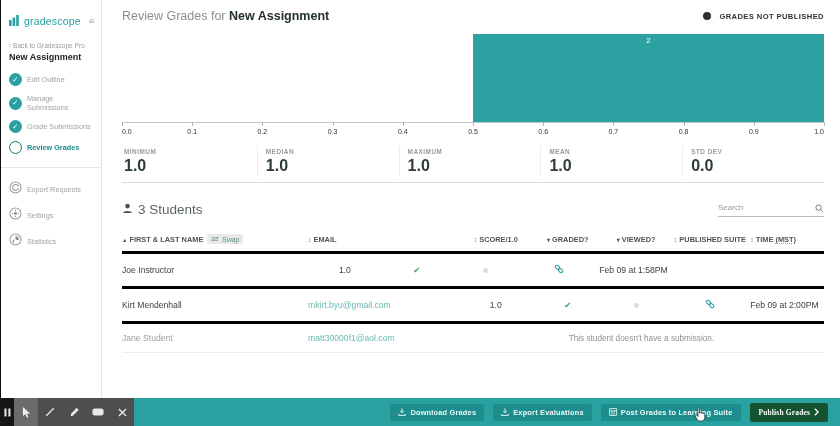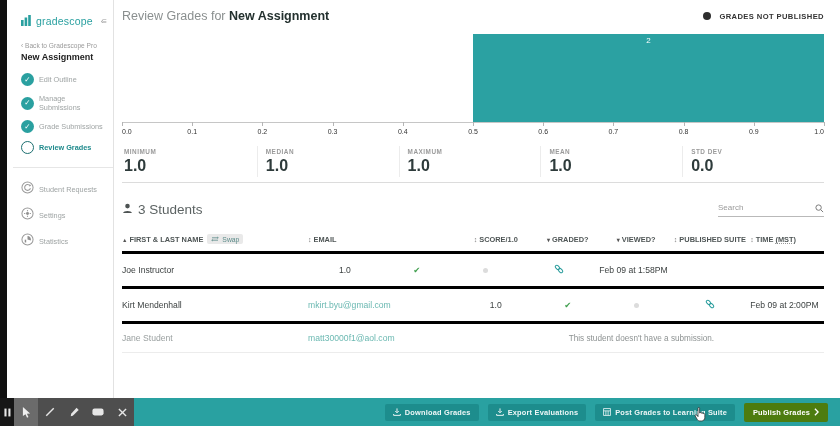--- a/index.html
+++ b/index.html
@@ -6,21 +6,21 @@
   html,body { width:840px; height:426px; }
   body {
     font-family:"Liberation Sans", sans-serif;
     background:#ffffff; position:relative; overflow:hidden;
     -webkit-font-smoothing:antialiased;
   }
   .left-strip { position:absolute; left:0; top:0; width:7px; height:426px; background:#101010; }
 
   
   .sidebar {
-    position:absolute; left:13px; top:0; width:101px; height:398px;
+    position:absolute; left:1px; top:0; width:101px; height:398px;
     background:#fff; border-right:1px solid #e2e2e2; z-index:2;
   }
   .logo-row { display:flex; align-items:center; gap:3px; padding:12px 7px 8px 8px; cursor:pointer; }
   .logo-row .brandname { color:#2aa0a0; font-size:10.5px; letter-spacing:.2px; }
   .collapse { margin-left:auto; color:#9a9a9a; font-size:8px; letter-spacing:-1px; cursor:pointer; }
   .back-link { font-size:6.6px; color:#9a9a9a; padding:4px 8px 2px; cursor:pointer; }
   .assignment-title { font-size:9px; font-weight:bold; color:#222; padding:1px 8px 7px; }
   .step, .tool { display:flex; align-items:center; gap:5px; padding:4px 8px; cursor:pointer; }
   .step .lbl, .tool .lbl { font-size:7.3px; color:#9fa4a4; }
   .step.active .lbl { color:#1f8a8c; font-weight:bold; }
@@ -91,21 +91,21 @@
   
   .footer {
     position:absolute; left:0; bottom:0; width:840px; height:28px; background:#29a1a1;
     display:flex; align-items:center; justify-content:flex-end; gap:9px; padding-right:12px; z-index:3;
   }
   .f-btn {
     display:flex; align-items:center; gap:4px; background:#1d8d8d; color:#eef7f7;
     border:none; border-radius:2px; padding:4px 8px; font-size:7.4px; font-weight:bold;
     font-family:"Liberation Sans",sans-serif; cursor:pointer; letter-spacing:.2px;
   }
-  .f-btn.primary { background:#4d7c0f; color:#fff; padding:5px 9px; }
+  .f-btn.primary { background:#14532d; color:#fff; padding:5px 9px;font-family:Liberation Serif, serif; }
 
   
   .recorder { position:absolute; left:0; bottom:0; height:28px; display:flex; z-index:6; }
   .rec-pause { width:14px; background:#161616; display:flex; align-items:center; justify-content:center; cursor:pointer; }
   .rec-tools { background:#4e4e4e; display:flex; align-items:center; }
   .rec-tool { width:24px; height:28px; display:flex; align-items:center; justify-content:center; cursor:pointer; }
   .rec-tool.selected { background:#6b6b6b; }
 
   .hand-cursor { position:absolute; left:694px; top:407px; z-index:9; pointer-events:none; }
 </style>
@@ -151,21 +151,21 @@
   <div class="side-divider"></div>
 
   <div class="tool">
     <span>
       <svg width="13" height="13" viewBox="0 0 14 14">
           <circle cx="7" cy="7" r="6" fill="none" stroke="#9a9a9a" stroke-width="1.1"></circle>
           <path d="M9.6 5.2 A3.1 3.1 0 1 0 10.1 7.6" fill="none" stroke="#9a9a9a" stroke-width="1.1"></path>
           <polygon points="9.0,3.4 11.0,4.6 9.2,6.2" fill="#9a9a9a"></polygon>
         </svg>
     </span>
-    <span class="lbl">Student Requests</span>
+    <span class="lbl">Export Requests</span>
   </div>
   <div class="tool">
     <span>
       <svg width="13" height="13" viewBox="0 0 14 14">
           <circle cx="7" cy="7" r="6" fill="none" stroke="#9a9a9a" stroke-width="1.1"></circle>
           <circle cx="7" cy="7" r="1.6" fill="#8f8f8f"></circle>
           <g stroke="#8f8f8f" stroke-width="1.2">
             <line x1="7" y1="3.4" x2="7" y2="4.6"></line>
             <line x1="7" y1="9.4" x2="7" y2="10.6"></line>
             <line x1="3.4" y1="7" x2="4.6" y2="7"></line>

